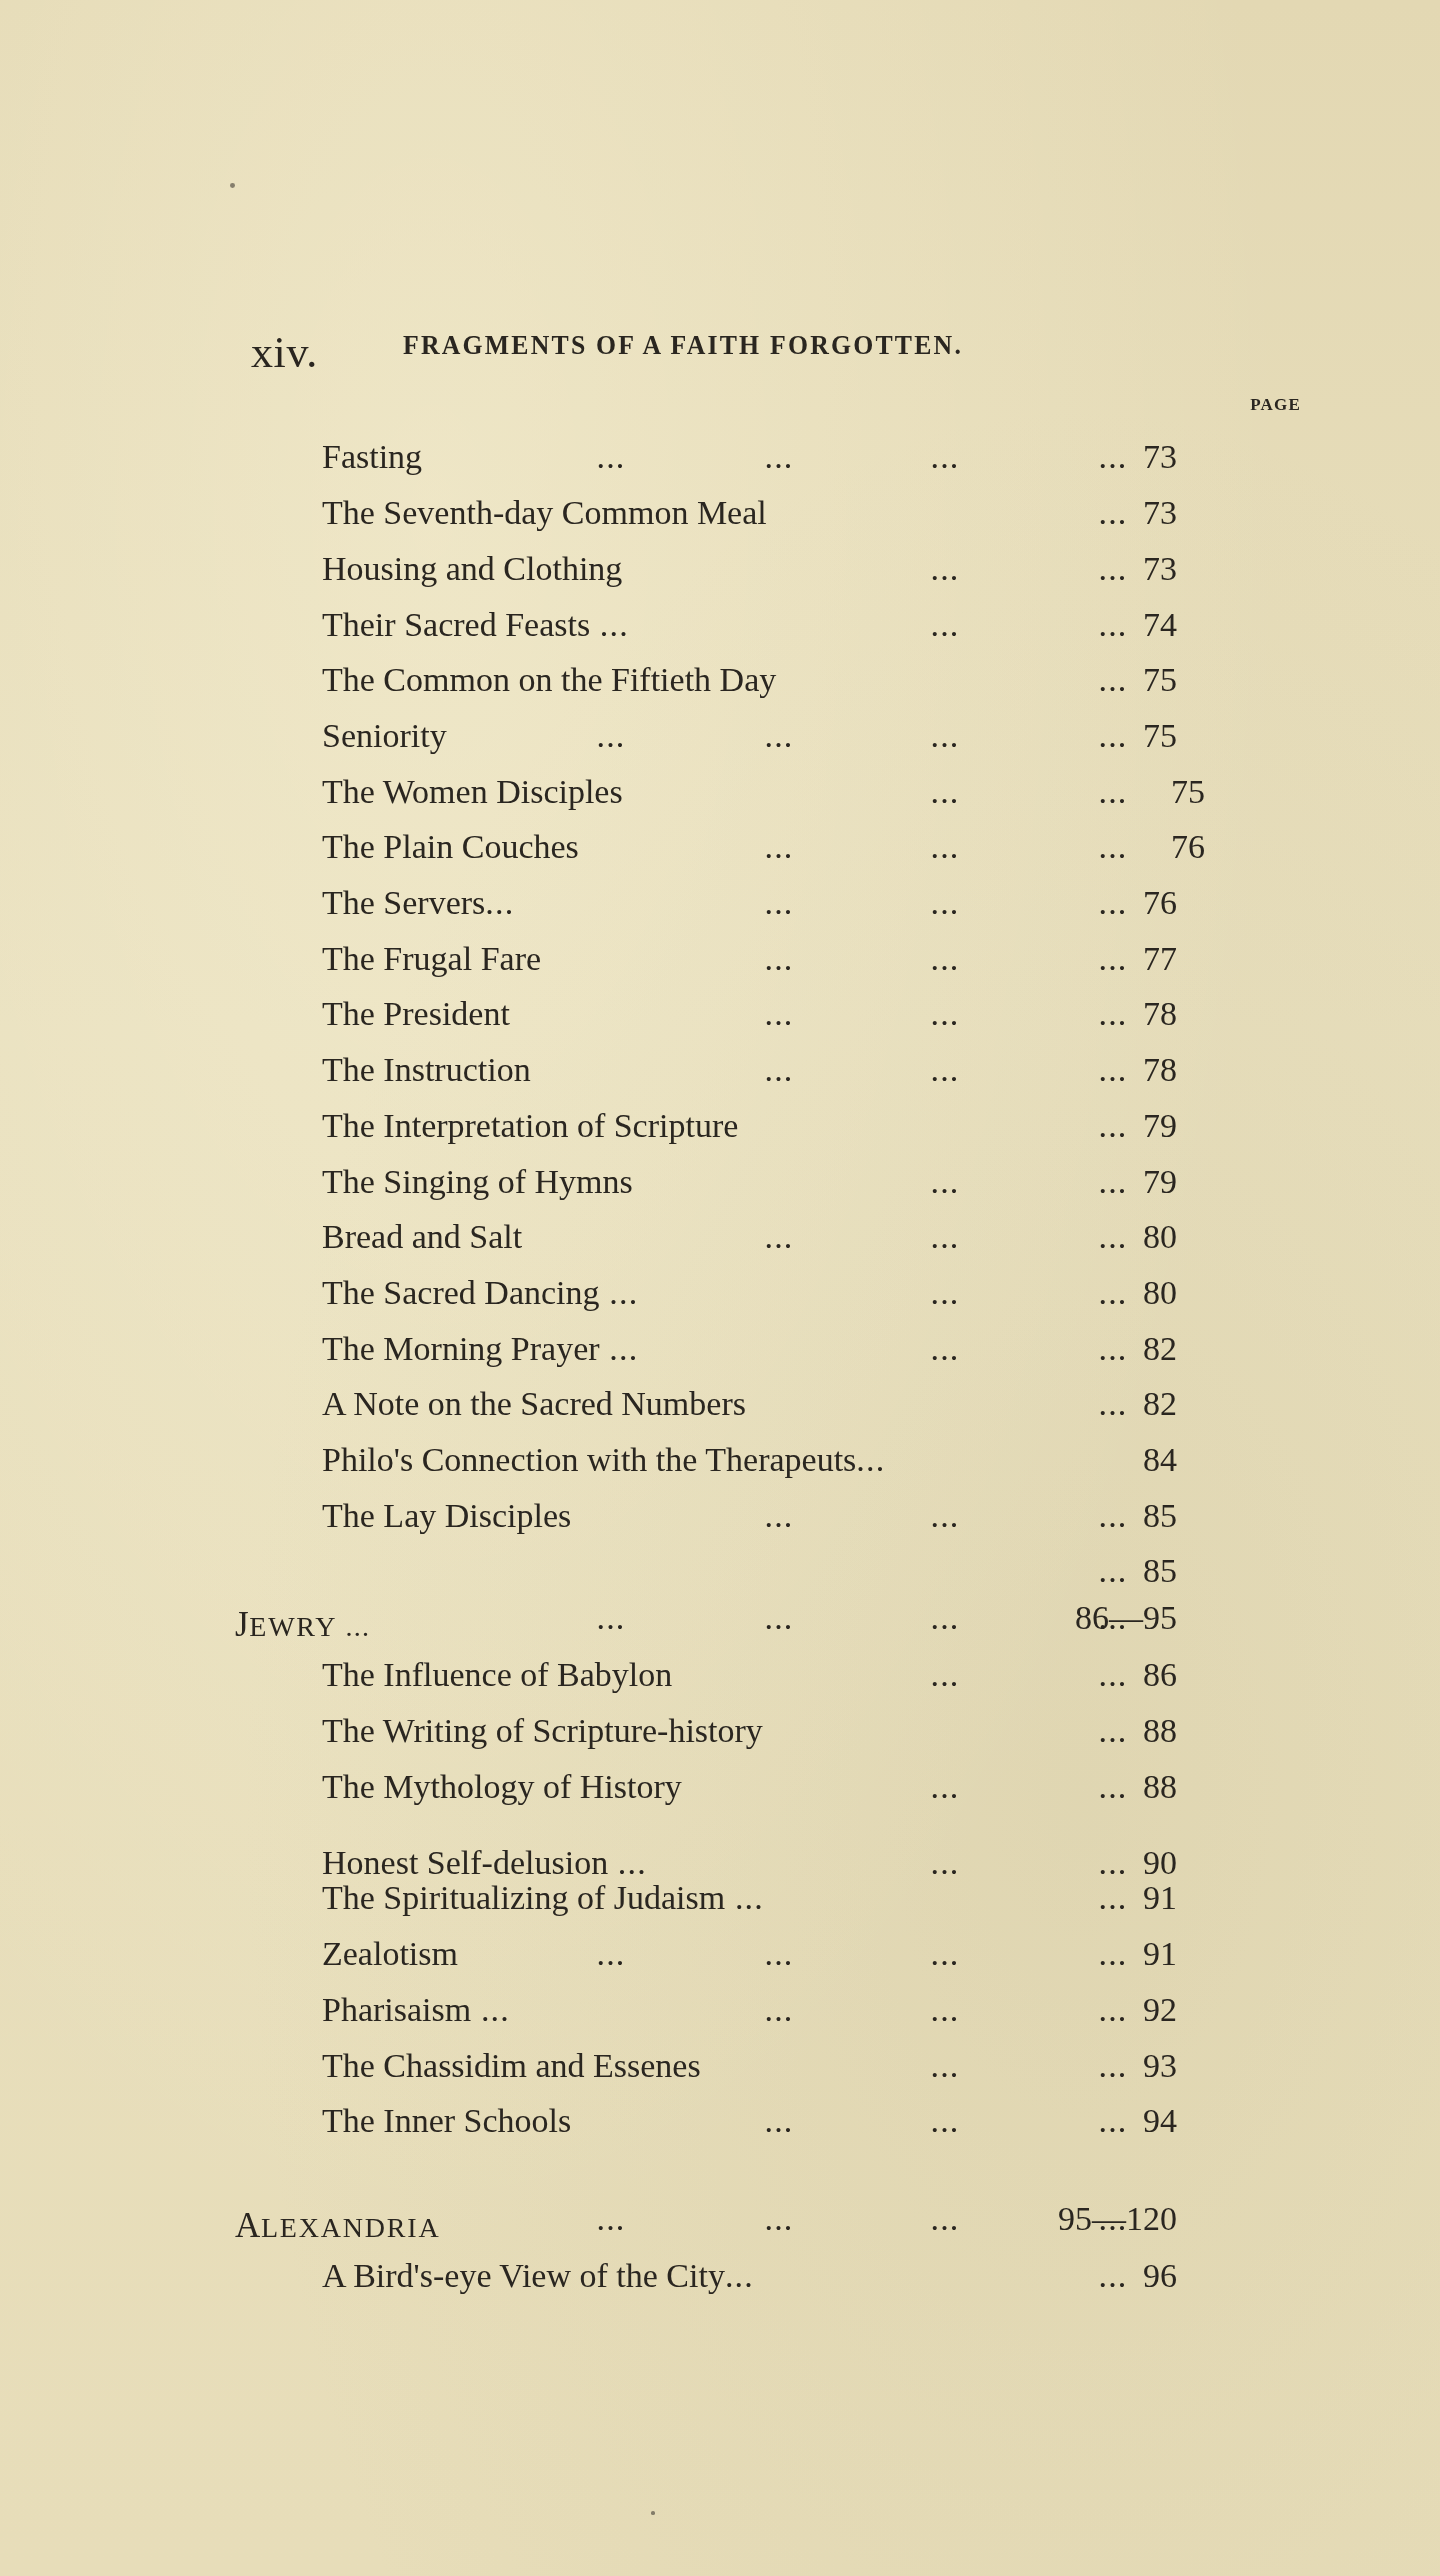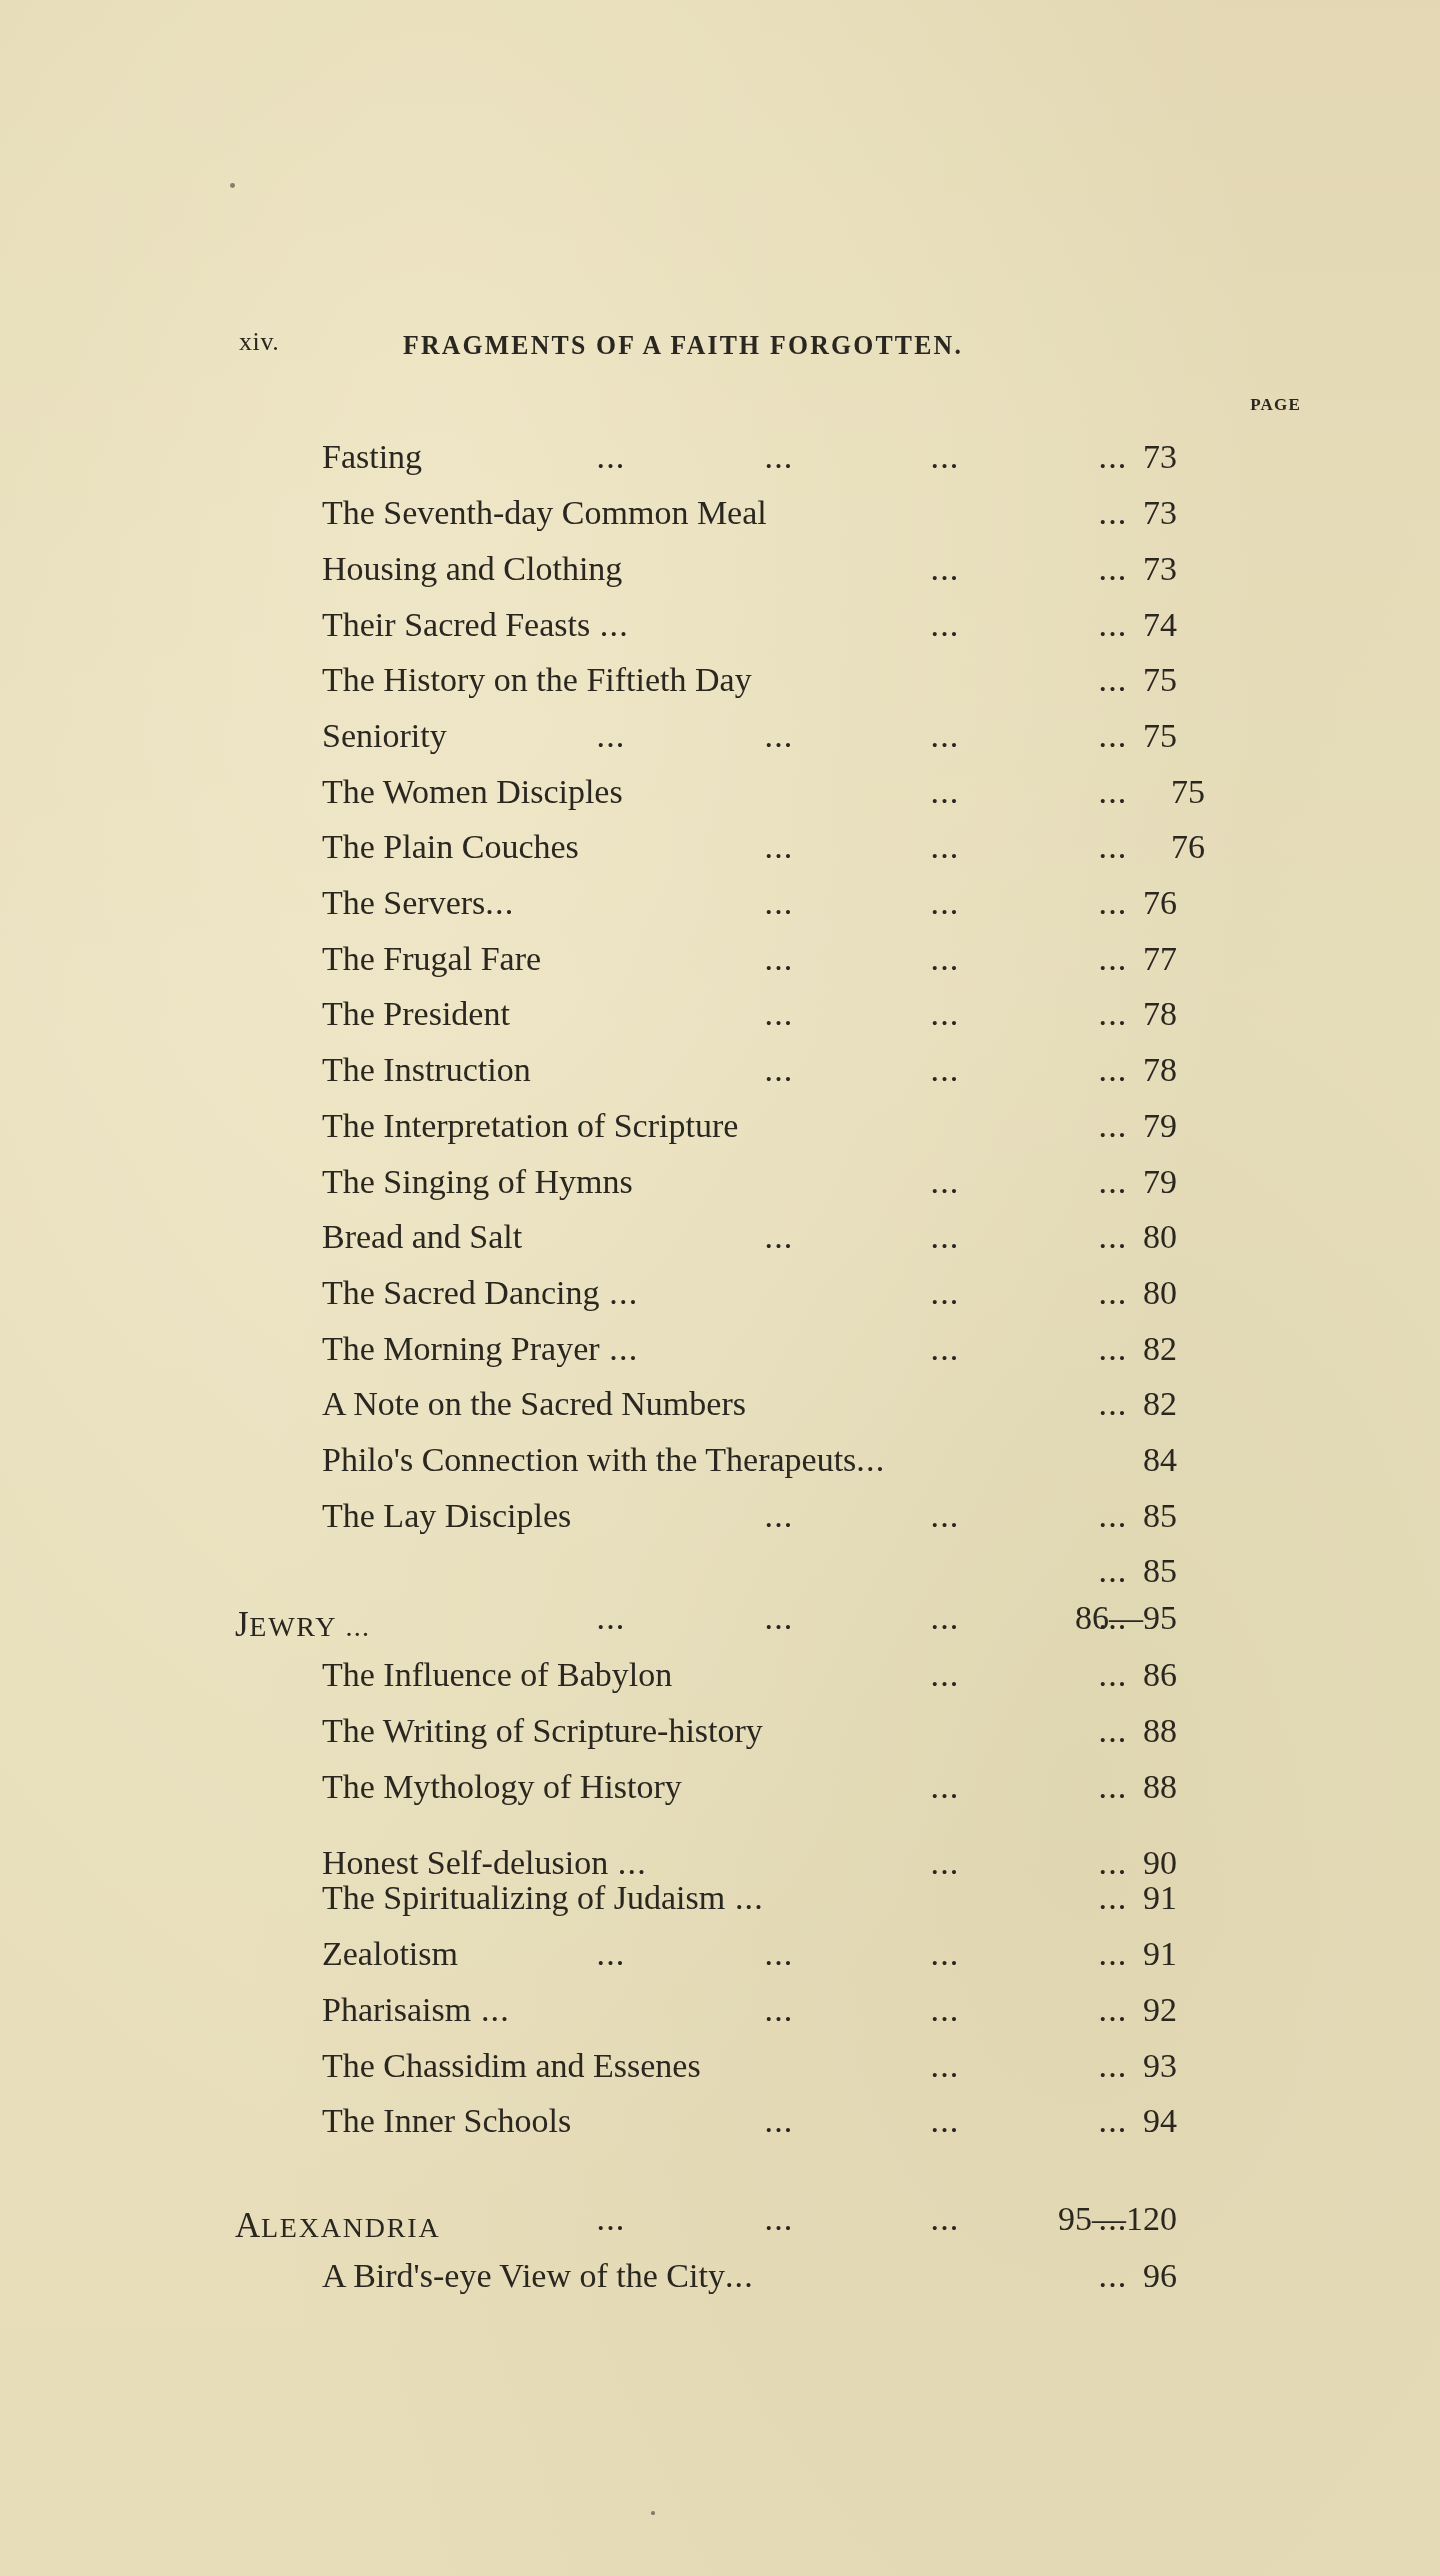--- a/index.html
+++ b/index.html
@@ -30,23 +30,23 @@
     .running-head {
       position: absolute;
       top: 327px;
       left: 235px;
       width: 1075px;
       height: 43px;
       font-family: "Liberation Serif", serif;
     }
     .folio {
       position: absolute;
-      left: 4px;
-      top: 0;
-      font-size: 26px;
+      left: 16px;
+      top: 0;
+      font-size: 44px;
       letter-spacing: 0.6px;
     }
     .book-title {
       position: absolute;
       left: 168px;
       top: 2.4px;
       font-size: 28px;
       letter-spacing: 2.4px;
       text-transform: uppercase;
       font-weight: bold;
@@ -141,21 +141,21 @@
       <span class="leader" style="left: 1113px;">...</span>
       <span class="page">73</span>
     </div>
     <div class="row entry" style="top: 606px;">
       <span class="title">Their Sacred Feasts<span class="title-trail"> ...</span></span>
       <span class="leader" style="left: 945px;">...</span>
       <span class="leader" style="left: 1113px;">...</span>
       <span class="page">74</span>
     </div>
     <div class="row entry" style="top: 661px;">
-      <span class="title">The History on the Fiftieth Day</span>
+      <span class="title">The Common on the Fiftieth Day</span>
       <span class="leader" style="left: 1113px;">...</span>
       <span class="page">75</span>
     </div>
     <div class="row entry" style="top: 717px;">
       <span class="title">Seniority</span>
       <span class="leader" style="left: 611px;">...</span>
       <span class="leader" style="left: 779px;">...</span>
       <span class="leader" style="left: 945px;">...</span>
       <span class="leader" style="left: 1113px;">...</span>
       <span class="page">75</span>

